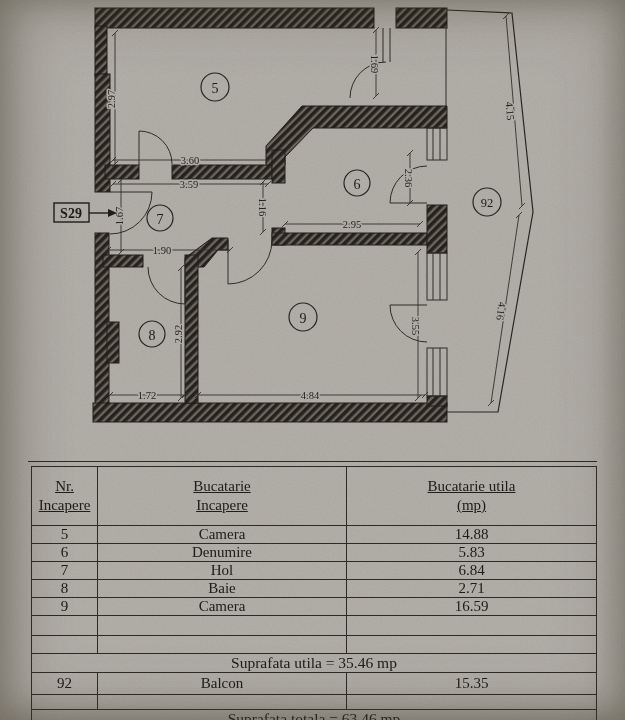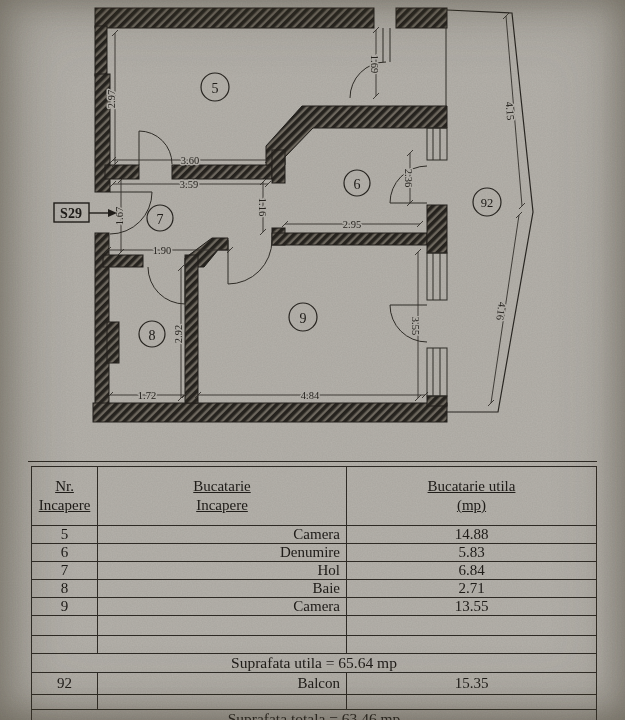--- a/index.html
+++ b/index.html
@@ -40,21 +40,21 @@
     font-size:15px;color:#24211d;
   }
   table.area th,table.area td{
     border:1.1px solid #34302a;padding:0 6px;overflow:hidden;white-space:nowrap;
   }
   table.area thead th{font-weight:normal;text-align:center;vertical-align:middle;line-height:1.3;}
   tr.hdr{height:59px;text-decoration:underline;}
   tr.r{height:18px;}
   tr.r td{padding-top:0;padding-bottom:0;}
   td.c{text-align:center;}
-  td.l{text-align:right;padding-left:9px;}
+  td.l{text-align:center;padding-left:9px;}
   tr.e20{height:20px;} tr.e18{height:18px;} tr.e15{height:15px;}
   tr.balc{height:22px;}
   tr.merged{height:18px;}
   tr.merged td{text-align:center;font-size:15.5px;}
   tr.total td{border-bottom:3px solid #26231f;}
 </style>
 </head>
 <body>
 
 <div class="page">
@@ -300,34 +300,34 @@
         <td class="c">6.84</td>
       </tr>
       <tr class="r">
         <td class="c">8</td>
         <td class="l">Baie</td>
         <td class="c">2.71</td>
       </tr>
       <tr class="r">
         <td class="c">9</td>
         <td class="l">Camera</td>
-        <td class="c">13.55</td>
+        <td class="c">16.59</td>
       </tr>
       <tr class="e20">
           <td></td>
           <td></td>
           <td></td>
         </tr>
       <tr class="e18">
           <td></td>
           <td></td>
           <td></td>
         </tr>
       <tr class="merged">
-        <td colspan="3">Suprafata utila = 65.64 mp</td>
+        <td colspan="3">Suprafata utila = 35.46 mp</td>
       </tr>
       <tr class="r balc">
         <td class="c">92</td>
         <td class="l">Balcon</td>
         <td class="c">15.35</td>
       </tr>
       <tr class="e15">
           <td></td>
           <td></td>
           <td></td>

